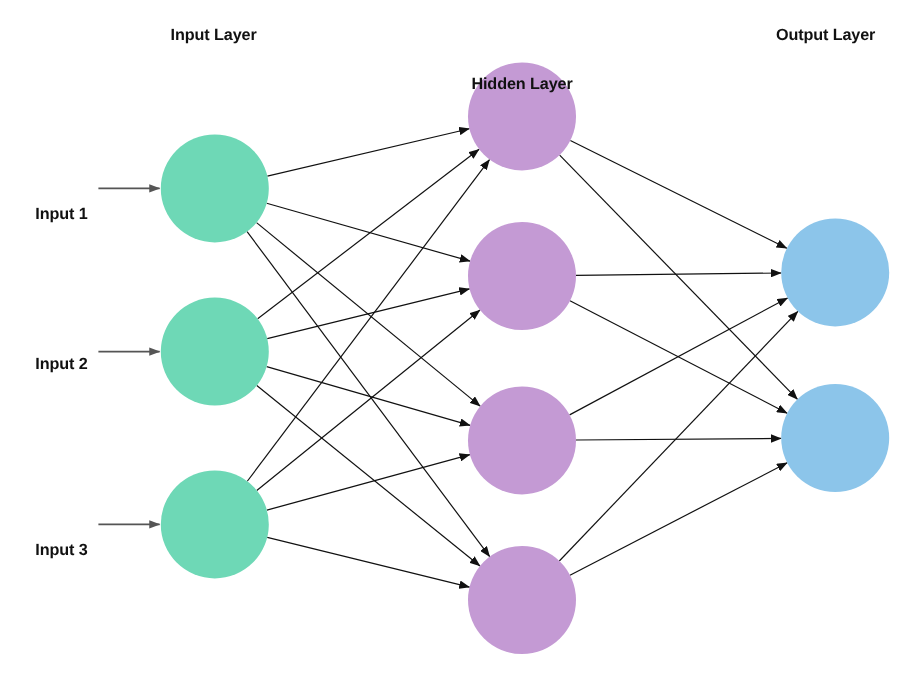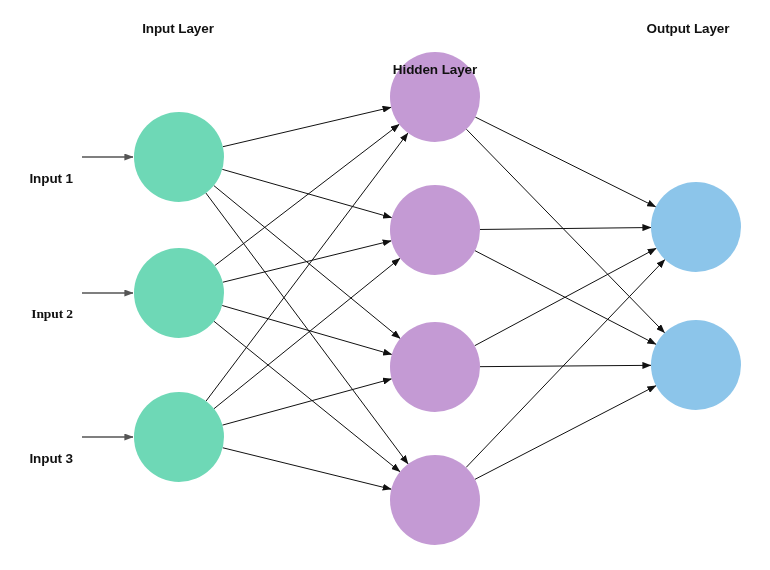--- a/index.html
+++ b/index.html
@@ -105,17 +105,17 @@
       </g>
   </svg>
 
   <div id="titles-group">
       <div class="layer-title" style="left: 178px; top: 21px;">Input Layer</div>
       <div class="layer-title" style="left: 435px; top: 21px; margin-top: 41px;">Hidden Layer</div>
       <div class="layer-title" style="left: 688px; top: 21px;">Output Layer</div>
     </div>
   <div id="input-labels-group">
       <div class="input-label" style="left: 73px; top: 157px;">Input 1</div>
-      <div class="input-label" style="left: 73px; top: 293px; font-family: Liberation Serif, serif;">Input 2</div>
+      <div class="input-label" style="left: 73px; top: 282px;">Input 2</div>
       <div class="input-label" style="left: 73px; top: 437px; text-align: center;">Input 3</div>
     </div>
 
 </div>
 
 </body></html>

